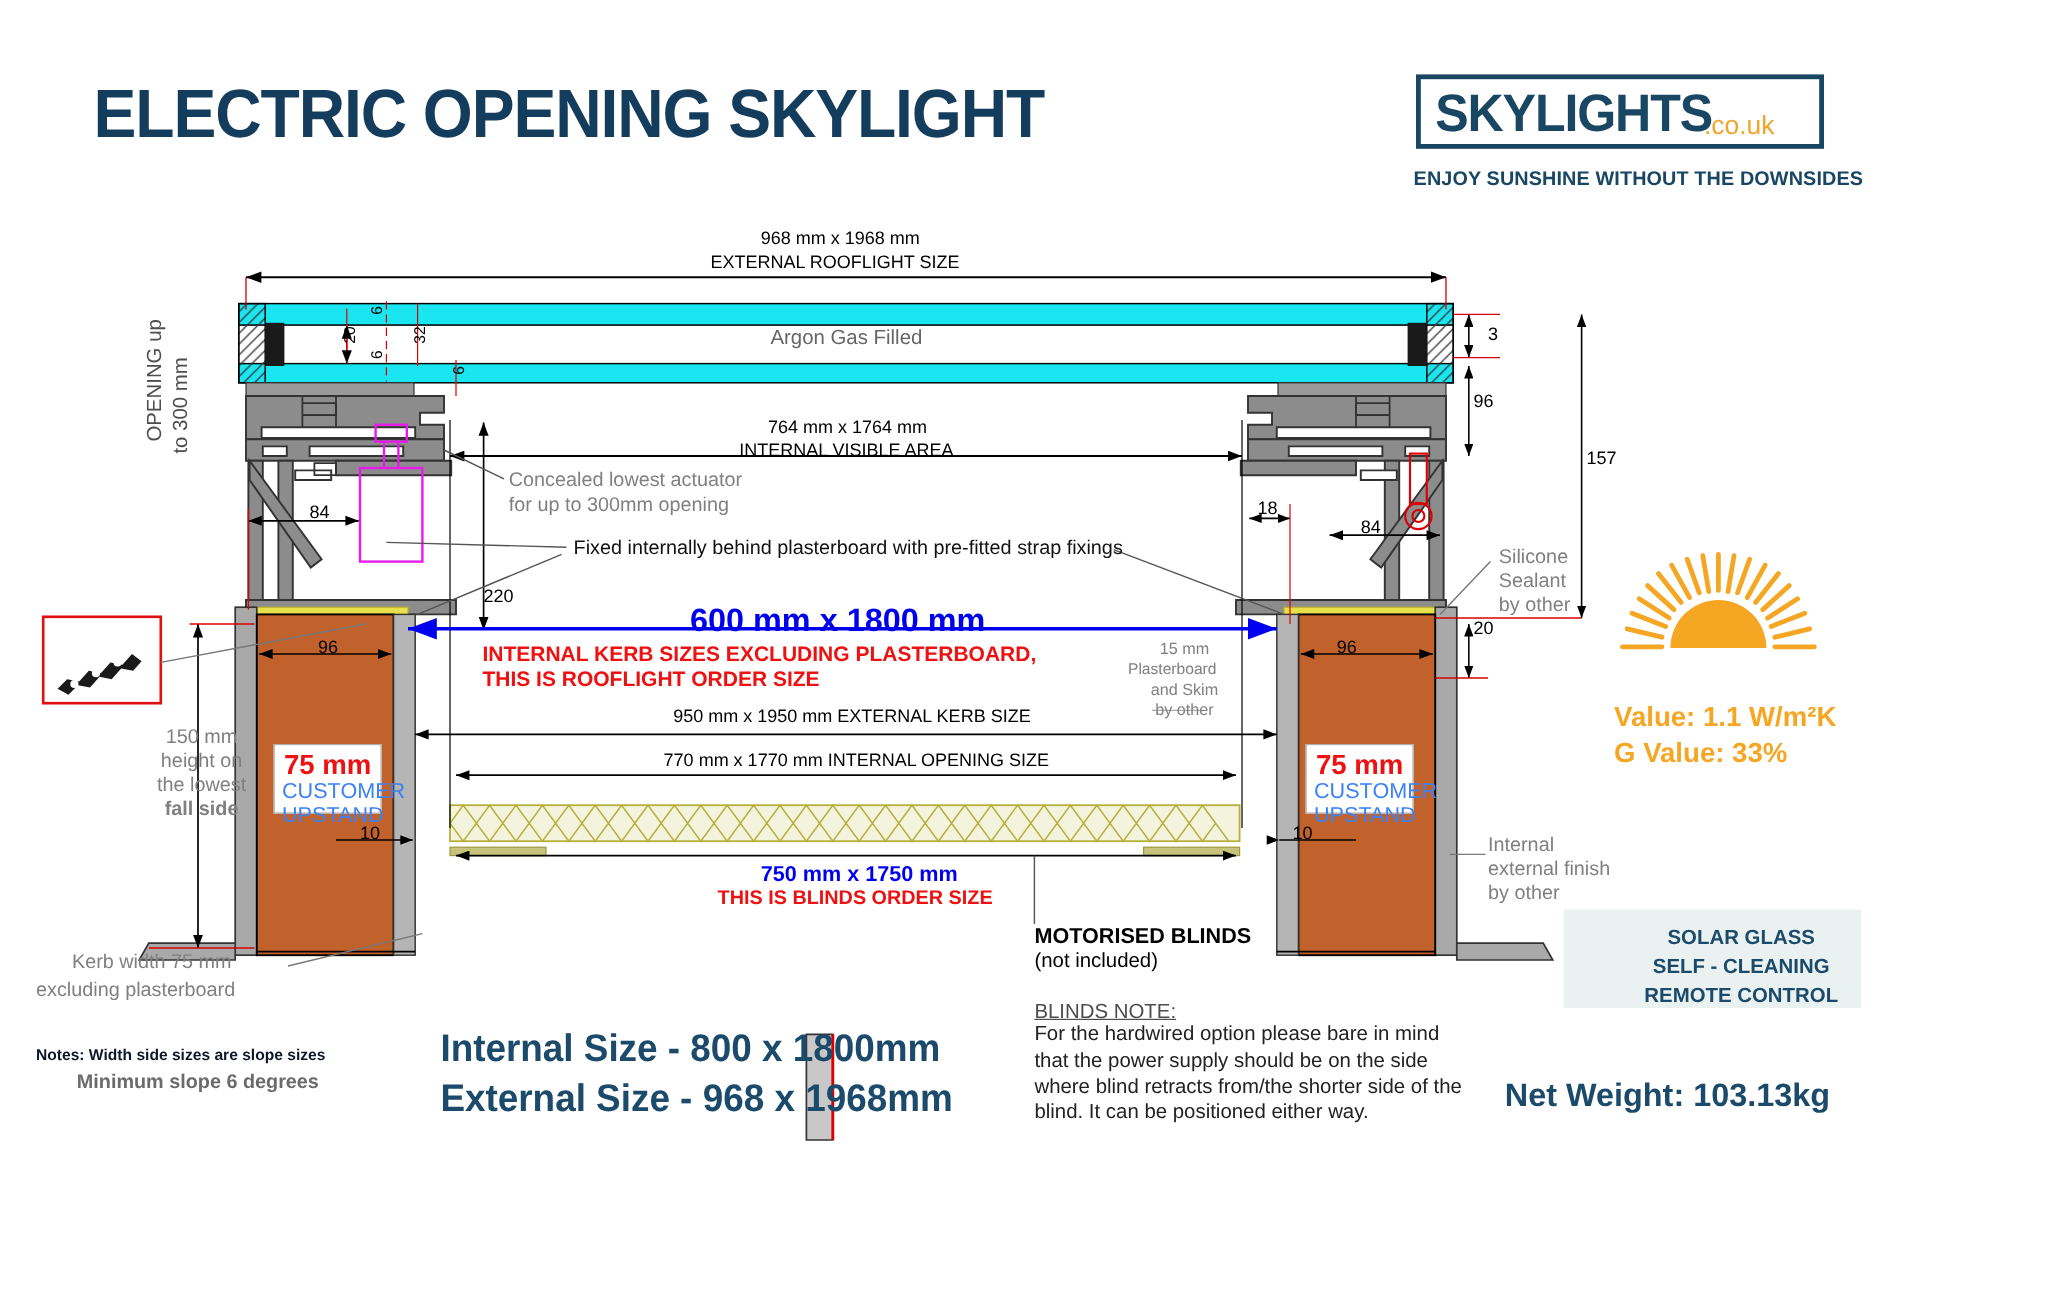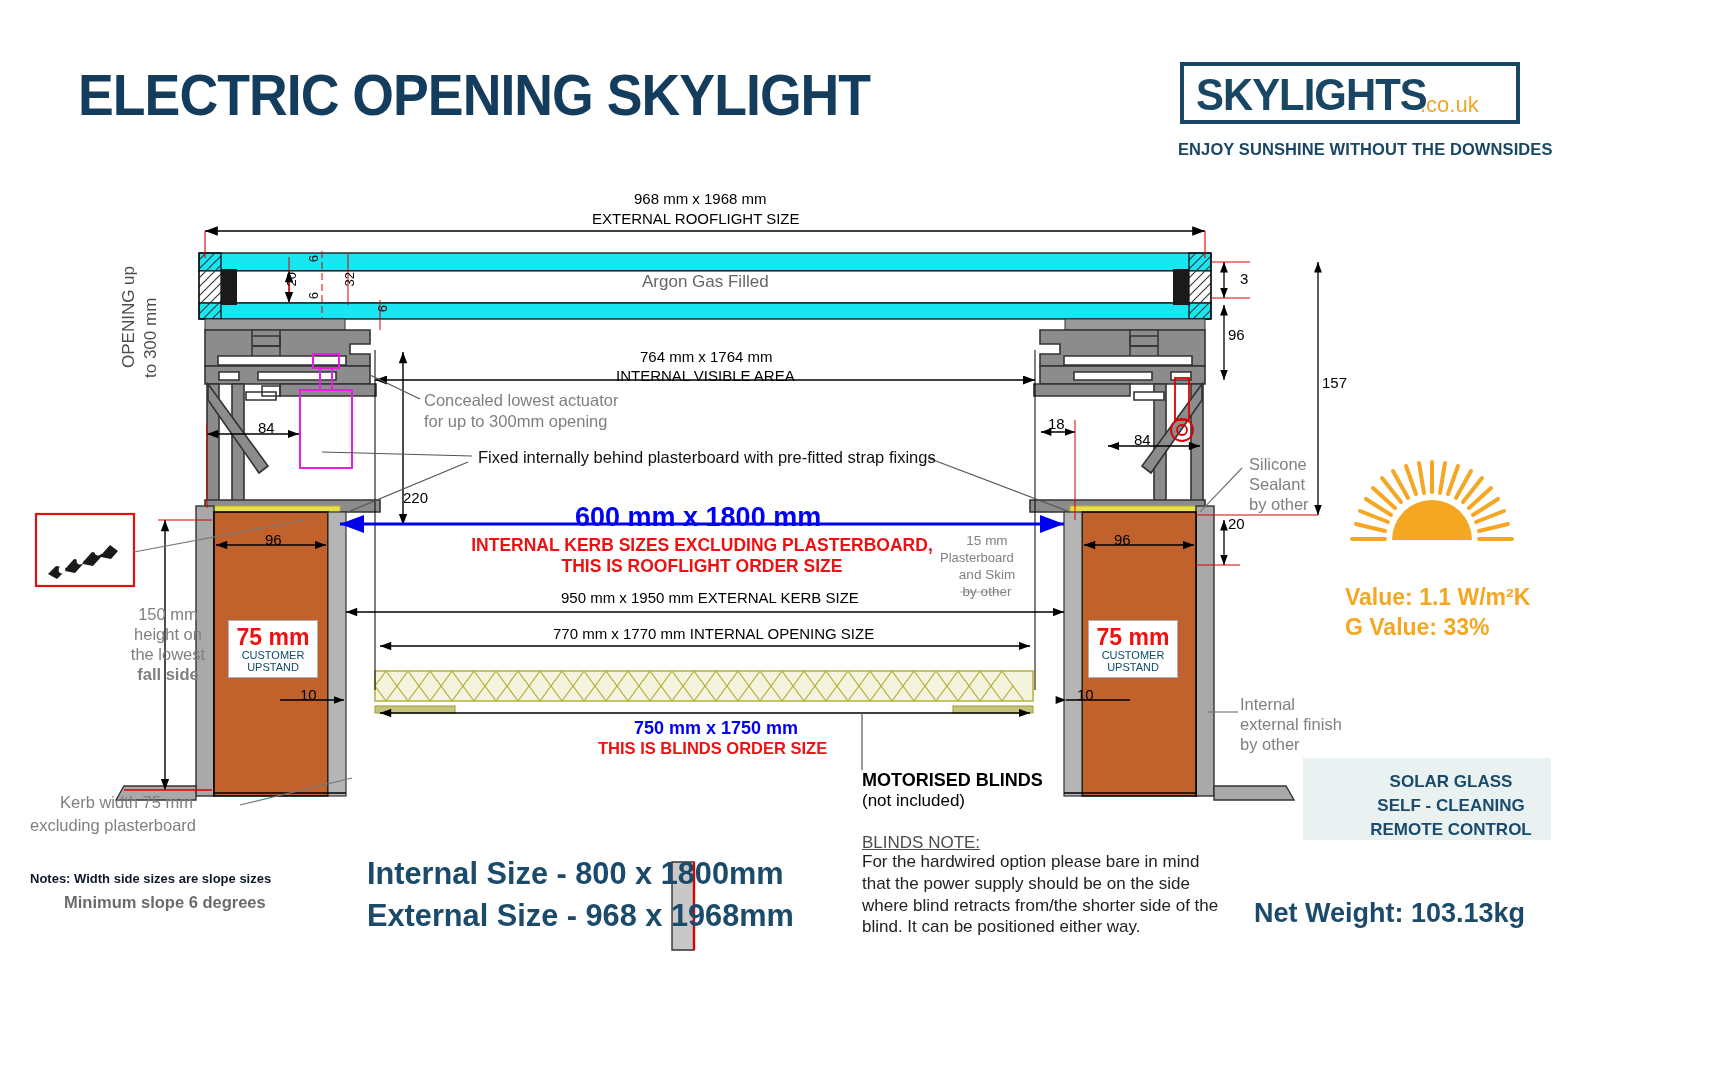--- a/index.html
+++ b/index.html
@@ -20,25 +20,25 @@
   .dim{font-size:15px;color:#000;white-space:nowrap;}
   .dimsm{font-size:13px;color:#000;white-space:nowrap;}
   .note{font-size:16.5px;color:#808080;white-space:nowrap;line-height:1.25;}
   .noteblk{font-size:16.5px;color:#4d4d4d;line-height:1.3;}
   .blk{font-size:16.5px;color:#111;white-space:nowrap;line-height:1.25;}
   .vert{writing-mode:vertical-rl;transform:rotate(180deg);}
   
   #draw{position:absolute;left:0;top:0;width:1720px;height:1080px;}
   
   #blue-main{left:575px;top:502px;font-size:27px;font-weight:bold;color:#0000f0;}
-  .redline{color:#ee1111;font-weight:bold;font-size:17.5px;text-align:center;}
+  .redline{color:#ee1111;font-weight:bold;font-size:17.5px;text-align:left;}
   #upstandL,#upstandR{background:#fff;border:1px solid #b0b0b0;text-align:center;
       padding:4px 6px 6px;box-sizing:border-box;}
   .up-mm{font-size:23px;font-weight:bold;color:#ee1111;line-height:1.05;}
-  .up-txt{font-size:11px;color:#0c4a6e;line-height:1.12;}
+  .up-txt{font-size:18px;color:#3b82f6;line-height:1.12;}
   
   .bigblue{font-size:32px;font-weight:bold;color:#1b4a6b;white-space:nowrap;
            transform:scaleX(.96);transform-origin:left top;}
   
   #uvals{left:1345px;top:582px;font-size:23px;font-weight:bold;color:#f5a623;
          line-height:1.32;text-align:left;white-space:nowrap;}
   #feature-box{left:1303px;top:758px;width:248px;height:82px;background:#eaf2f1;}
   #feature-txt{left:1303px;top:770px;width:248px;text-align:center;font-size:17px;
        font-weight:bold;color:#1b4a6b;line-height:1.42;padding-left:24px;}
   #netweight{left:1254px;top:898px;font-size:27px;font-weight:bold;color:#1b4a6b;

